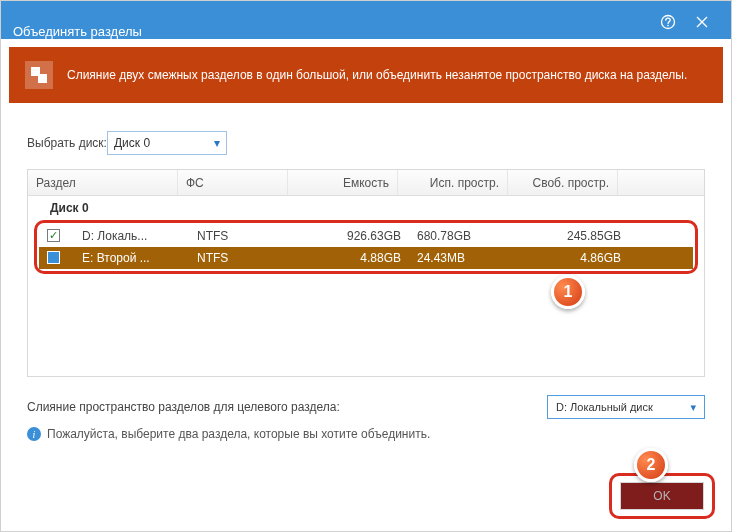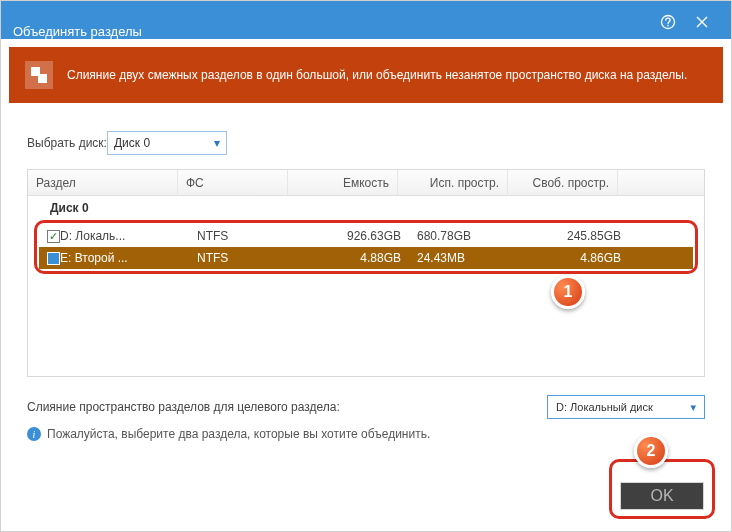--- a/index.html
+++ b/index.html
@@ -22,36 +22,36 @@
   .c-part { width: 150px; }
   .c-fs { width: 110px; }
   .c-cap { width: 110px; text-align: right; justify-content: flex-end; }
   .c-used { width: 110px; text-align: left; justify-content: flex-end; }
   .c-free { width: 110px; text-align: right; justify-content: flex-end; }
   .tbody { position: relative; height: 180px; }
   .disk-group { font-weight: 600; font-size: 12px; padding: 5px 8px 5px 22px; color: #333; }
   .red-box { border: 3px solid #d92c1f; border-radius: 10px; margin: 0 6px; padding: 2px 2px; position: relative; }
   .row { display: flex; align-items: center; height: 22px; font-size: 12px; }
   .row > div { padding: 0 8px; }
-  .row .c-part { display: flex; align-items: flex-end; gap: 0; }
+  .row .c-part { display: flex; align-items: flex-start; gap: 22px; }
   .cb { width: 13px; height: 13px; border: 1px solid #7a7a7a; background: #fff; display: inline-flex; align-items: center; justify-content: center; }
   .cb.checked::after { content: "✓"; font-size: 11px; color: #1a7f1a; line-height: 1; }
   .cb.white { border-color: #fff; }
   .row.sel { background: #a16207; color: #fff; }
   .row.sel .cb { border-color: #fff; background: #3b8fd6; }
   .step-badge { position: absolute; width: 34px; height: 34px; border-radius: 50%; background: radial-gradient(circle at 30% 30%, #ff8a50, #d43b13); border: 3px solid #fff; box-shadow: 0 2px 4px rgba(0,0,0,.35); color: #fff; font-weight: bold; display: flex; align-items: center; justify-content: center; font-size: 16px; }
   .badge1 { right: 110px; top: 52px; }
   .target-row { margin-top: 18px; display: flex; align-items: center; }
   .target-combo { margin-left: auto; border: 1px solid #4f9dde; height: 24px; width: 158px; display: flex; align-items: center; padding: 0 8px; font-size: 11px; color: #333; }
   .target-combo .tri { margin-left: auto; color: #2a78c3; }
   .info-row { display: flex; align-items: center; gap: 6px; margin-top: 8px; font-size: 12px; color: #555; }
   .info-icon { width: 14px; height: 14px; border-radius: 50%; background: #3b8fd6; color: #fff; font-size: 10px; display: flex; align-items: center; justify-content: center; font-style: italic; font-family: Georgia, serif; }
   .footer { position: absolute; bottom: 12px; right: 16px; }
   .ok-wrap { position: relative; border: 3px solid #d92c1f; border-radius: 10px; padding: 6px 8px; }
-  .ok-btn { width: 84px; height: 28px; background: #404040; border: 1px solid #d6d6d6; color: #b5b5b5; font-size: 16px; display: flex; align-items: center; justify-content: center; margin-top: 14px; }
+  .ok-btn { width: 84px; height: 28px; background: #7f1d1d; border: 1px solid #d6d6d6; color: #b5b5b5; font-size: 12px; display: flex; align-items: center; justify-content: center; }
   .badge2 { position: absolute; top: -28px; left: 22px; }
 </style>
 </head>
 <body>
 
 <div class="dialog">
 
   <div class="titlebar">
     <span>Объединять разделы</span>
     <span class="spacer"></span>

